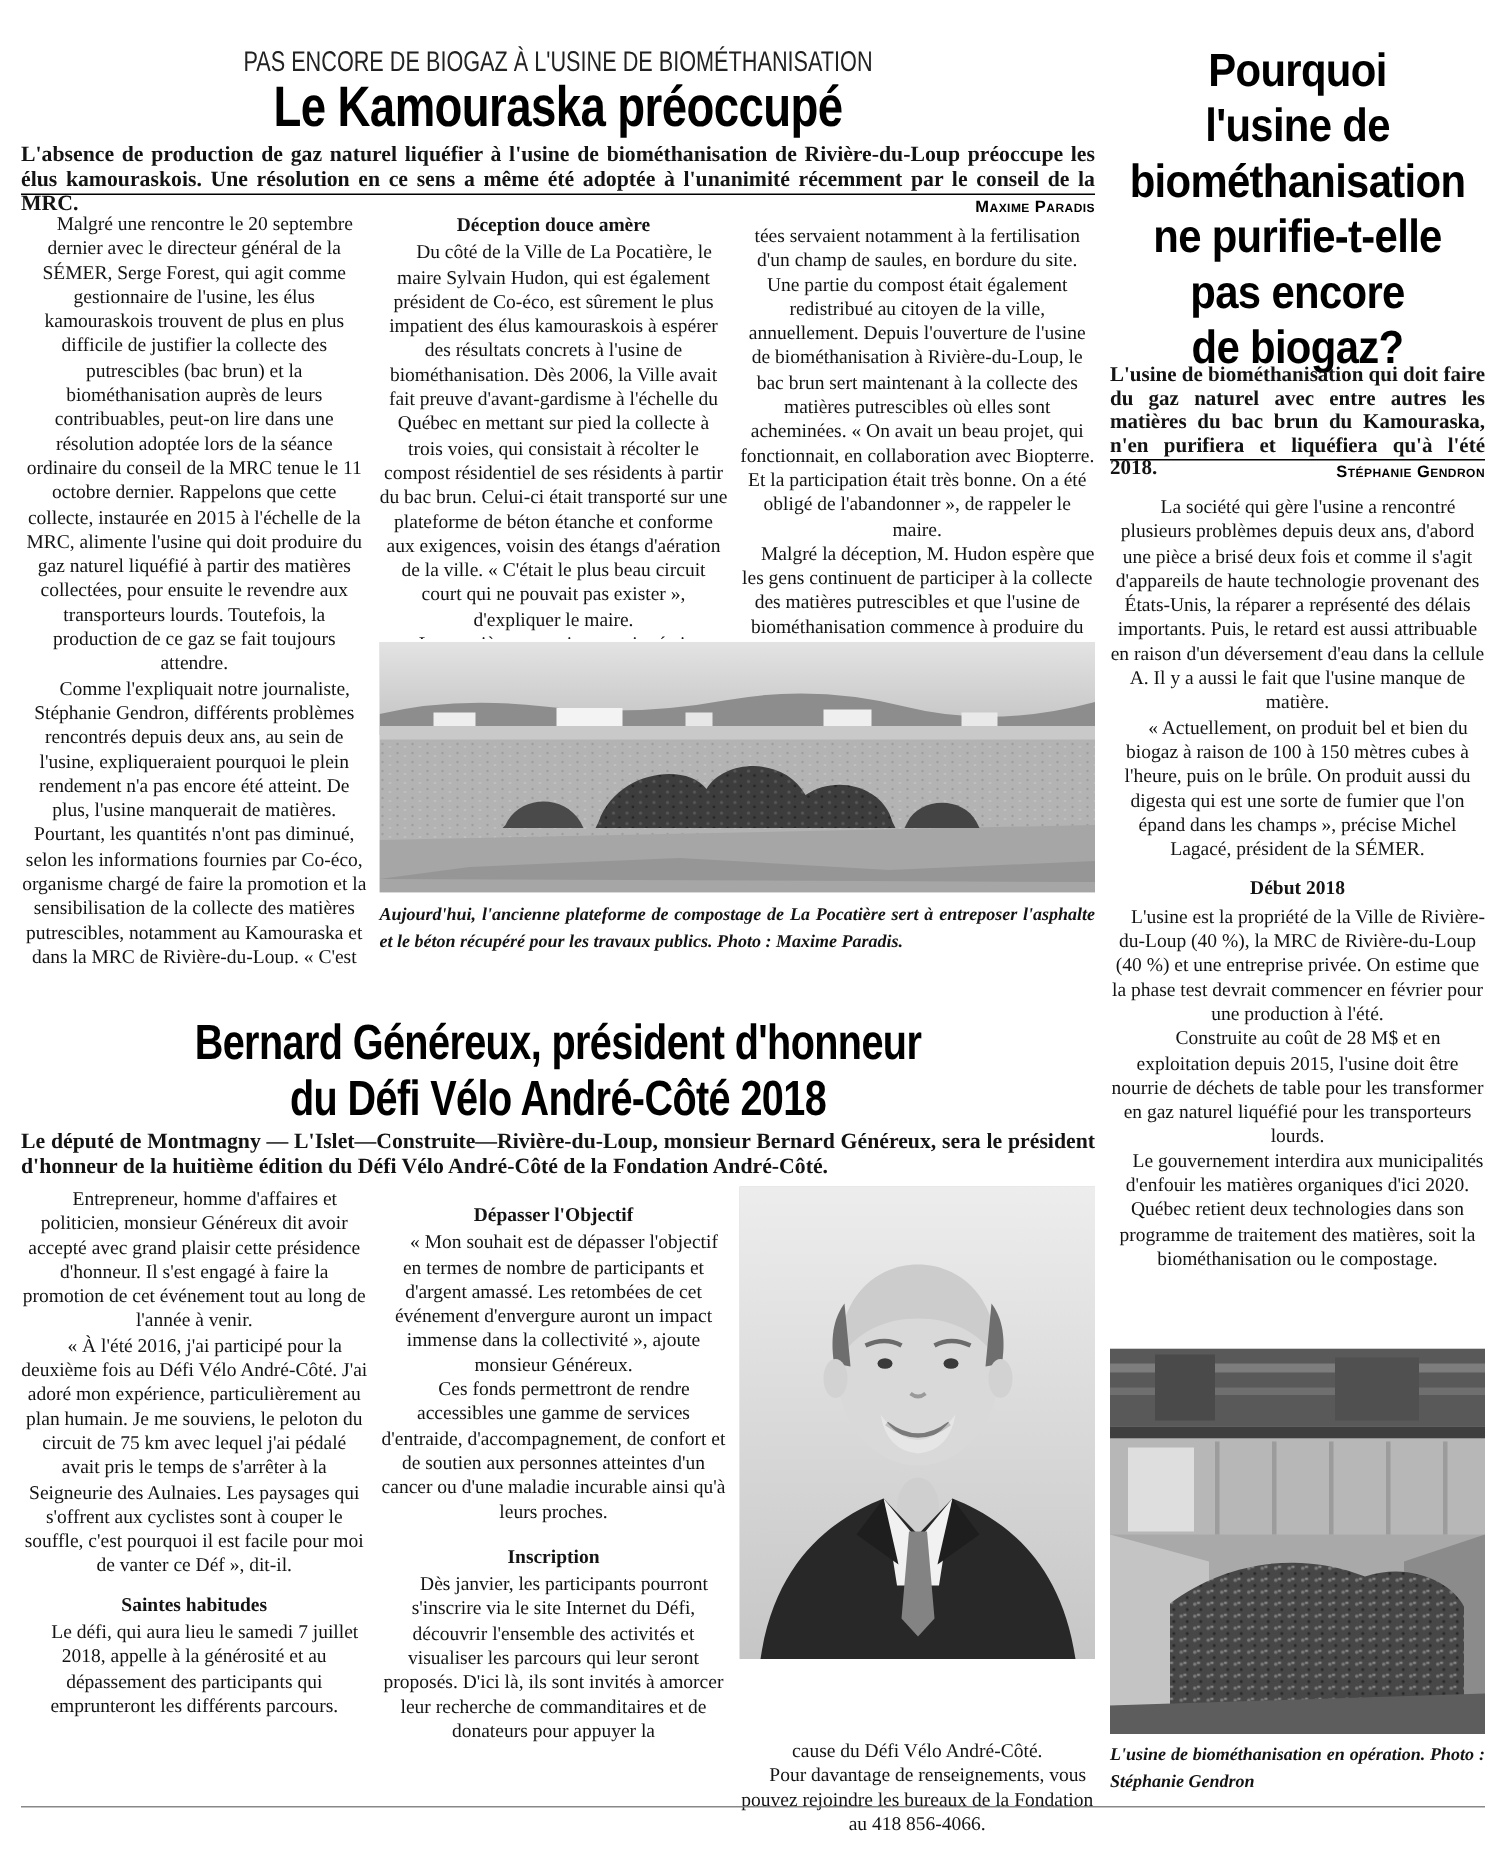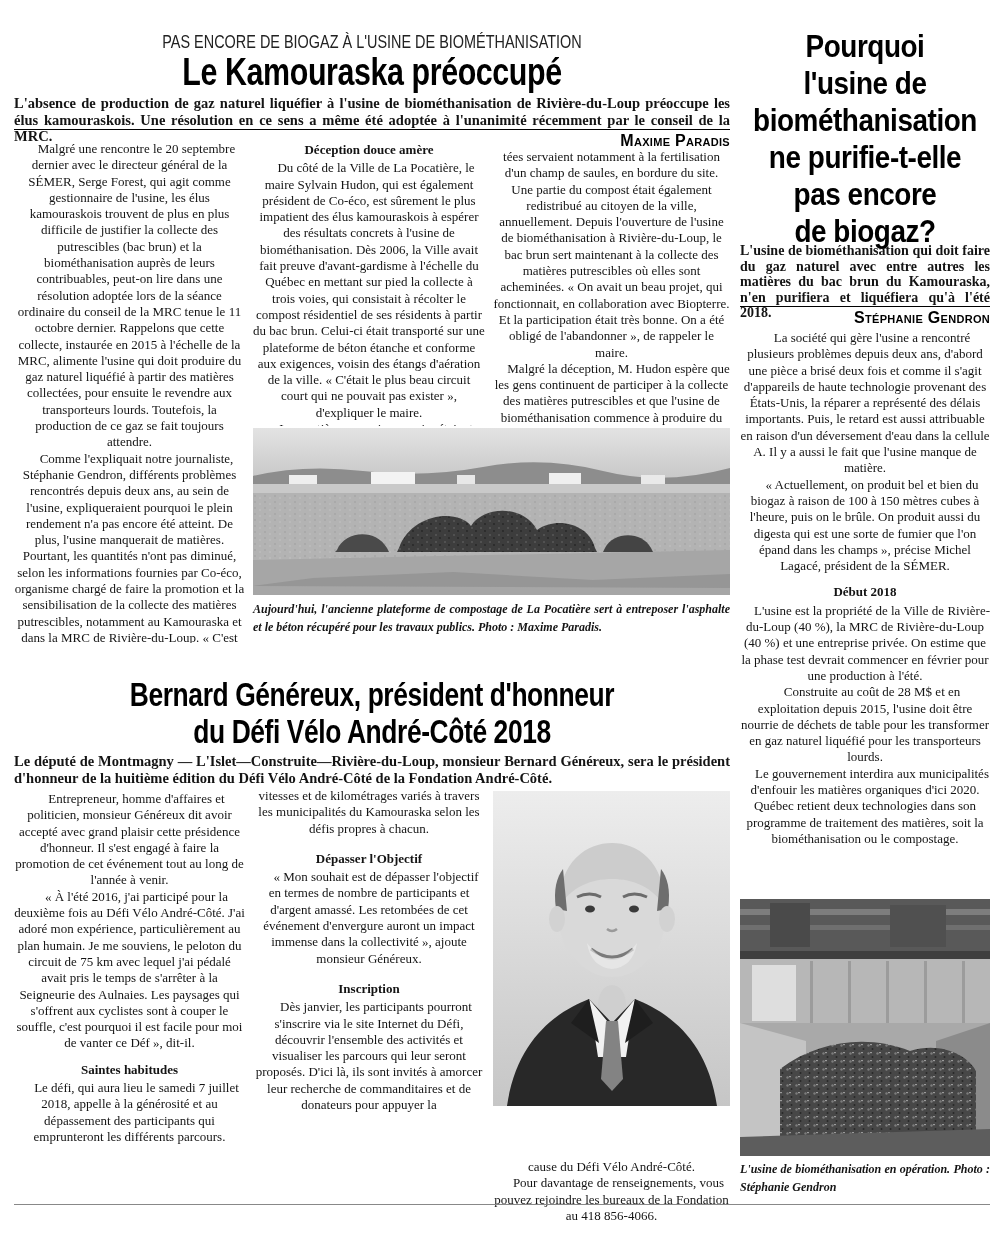--- a/index.html
+++ b/index.html
@@ -10,21 +10,21 @@
   .kicker{font-family:"Liberation Sans",sans-serif;font-weight:400;font-size:19px;
           text-align:center;transform:scaleX(.76);transform-origin:center top;white-space:nowrap;color:#222;}
   .headline{font-family:"Liberation Sans",sans-serif;font-weight:700;text-align:center;
             transform:scaleX(.8);transform-origin:center top;letter-spacing:-.5px;color:#000;}
   .h1-main{font-size:38px;line-height:40px;white-space:nowrap;}
   .h1-side{font-size:31px;line-height:37px;transform:scaleX(.9);}
   .h1-bottom{font-size:33px;line-height:37px;white-space:nowrap;}
   .lede{font-weight:700;font-size:14.5px;line-height:16.5px;text-align:justify;}
   .rule{border-top:1.6px solid #000;height:0;}
   .byline{font-family:"Liberation Sans",sans-serif;font-weight:700;font-variant:small-caps;
-          font-size:16px;letter-spacing:.3px;text-align:right;color:#000;}
+          font-size:11px;letter-spacing:.3px;text-align:right;color:#000;}
   .body-col{font-size:13px;line-height:16.3px;text-align:justify;overflow:hidden;}
   .body-col p{margin:0;text-align:center;}
   .ind{text-indent:14px;}
   .subhead{font-weight:700;text-align:center;text-indent:0;margin:6px 0 2px 0 !important;}
   .caption{font-weight:700;font-style:italic;font-size:12px;line-height:17.5px;text-align:justify;}
   .photo{background:#cfcfcf;overflow:hidden;}
   
   .footer{font-family:"Liberation Sans",sans-serif;display:flex;justify-content:space-between;
           align-items:baseline;font-size:11.5px;color:#111;}
   .f-left{display:flex;align-items:center;gap:10px;margin-top:27px;}
@@ -165,23 +165,23 @@
 
 <div class="abs body-col" style="left:14px;top:791px;width:231px;height:402px;">
   <p class="ind">Entrepreneur, homme d'affaires et politicien, monsieur Généreux dit avoir accepté avec grand plaisir cette présidence d'honneur. Il s'est engagé à faire la promotion de cet événement tout au long de l'année à venir.</p>
   <p class="ind">« À l'été 2016, j'ai participé pour la deuxième fois au Défi Vélo André-Côté. J'ai adoré mon expérience, particulièrement au plan humain. Je me souviens, le peloton du circuit de 75 km avec lequel j'ai pédalé avait pris le temps de s'arrêter à la Seigneurie des Aulnaies. Les paysages qui s'offrent aux cyclistes sont à couper le souffle, c'est pourquoi il est facile pour moi de vanter ce Déf », dit-il.</p>
   <p class="subhead" style="margin-top:10px !important;">Saintes habitudes</p>
   <p class="ind">Le défi, qui aura lieu le samedi 7 juillet 2018, appelle à la générosité et au dépassement des participants qui emprunteront les différents parcours.</p>
 
 </div>
 
 <div class="abs body-col" style="left:253px;top:788px;width:232px;height:405px;">
-  <p>vitesses et de kilométrages variés à travers les municipalités du Kamouraska selon les défis propres à chacun.</p>
   <p class="subhead" style="margin-top:14px !important;">Dépasser l'Objectif</p>
   <p class="ind">« Mon souhait est de dépasser l'objectif en termes de nombre de participants et d'argent amassé. Les retombées de cet événement d'envergure auront un impact immense dans la collectivité », ajoute monsieur Généreux.</p>
+  <p class="ind">Ces fonds permettront de rendre accessibles une gamme de services d'entraide, d'accompagnement, de confort et de soutien aux personnes atteintes d'un cancer ou d'une maladie incurable ainsi qu'à leurs proches.</p>
   <p class="subhead" style="margin-top:14px !important;">Inscription</p>
   <p class="ind">Dès janvier, les participants pourront s'inscrire via le site Internet du Défi, découvrir l'ensemble des activités et visualiser les parcours qui leur seront proposés. D'ici là, ils sont invités à amorcer leur recherche de commanditaires et de donateurs pour appuyer la</p>
 </div>
 
 <div class="abs photo" style="left:493px;top:791px;width:237px;height:315px;">
   <svg width="237" height="315" viewBox="0 0 237 315">
     <defs>
       <linearGradient id="pbg" x1="0" y1="0" x2="0" y2="1">
         <stop offset="0" stop-color="#ededed"></stop>
           <stop offset="1" stop-color="#c6c6c6"></stop>

